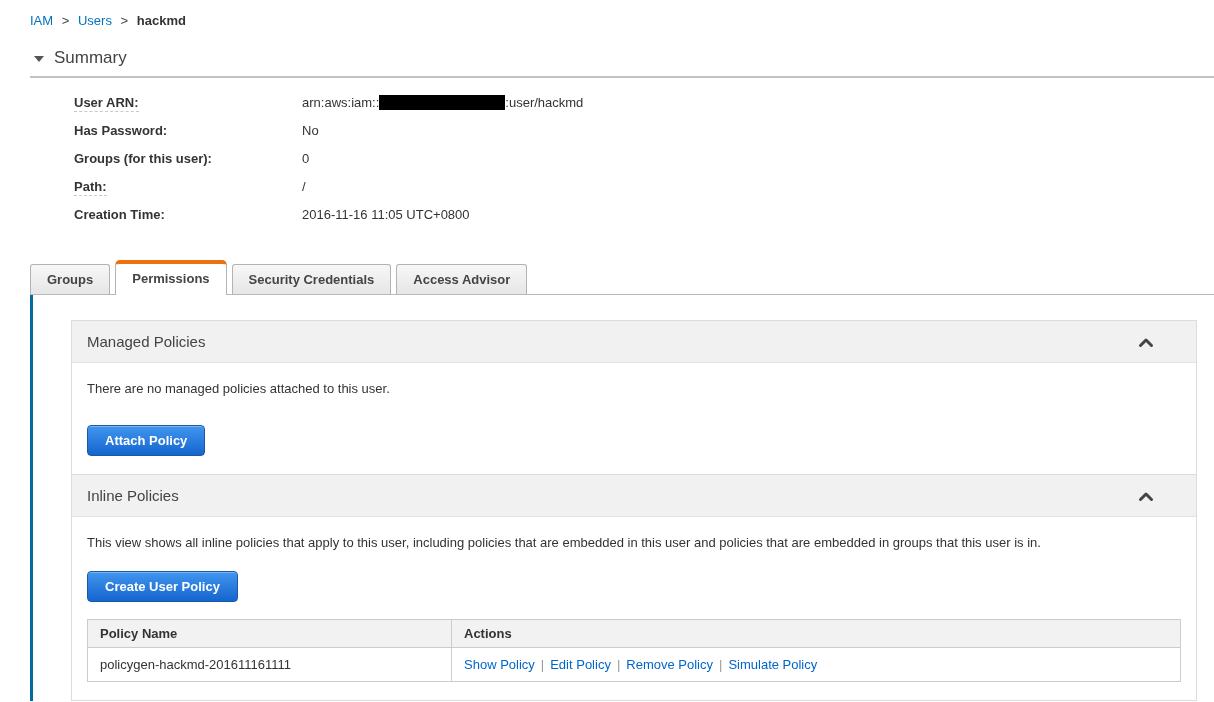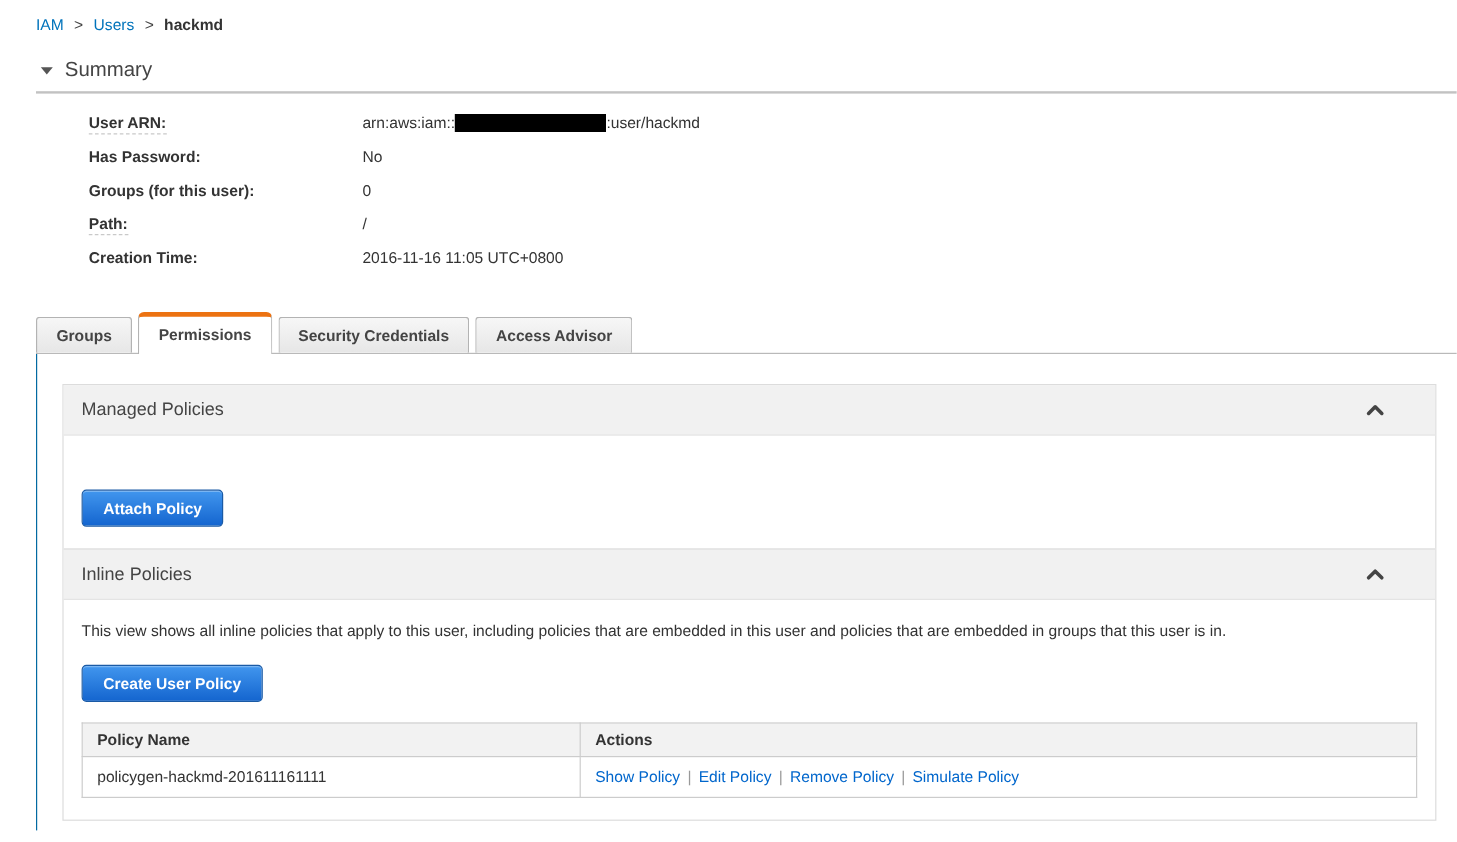--- a/index.html
+++ b/index.html
@@ -46,21 +46,21 @@
   }
   .tab.active {
     background: #fff;
     border-top: 4px solid #ec7211;
     border-radius: 5px 5px 0 0;
     padding: 7px 16px 9px;
     margin-bottom: -1px; position: relative;
   }
 
   
-  .tab-pane { border-left: 1px solid #0369a1; padding: 25px 17px 0 21px; min-height: 397px; }
+  .tab-pane { border-left: 3px solid #0369a1; padding: 25px 17px 0 38px; min-height: 397px; }
 
   
   .accordion { border: 1px solid #dcdcdc; background: #fff; }
   .section-header {
     position: relative; background: #f1f1f1; color: #444;
     font-size: 15px; padding: 12px 60px 12px 15px; cursor: pointer;
     border-bottom: 1px solid #e4e4e4; line-height: 17px;
   }
   .section-header.mid { border-top: 1px solid #dcdcdc; }
   .chevron { position: absolute; right: 42px; top: 14px; }
@@ -76,21 +76,21 @@
     color: #fff; font-weight: bold; font-size: 13px;
     padding: 7px 17px; cursor: pointer;
   }
 
   
   .inline-body .btn-primary { margin-top: 20px; }
   .policy-table { border-collapse: collapse; width: 100%; margin-top: 17px; }
   .policy-table th, .policy-table td { border: 1px solid #ccc; text-align: left; }
   .policy-table th { background: #f2f2f2; font-weight: bold; padding: 6px 12px; color: #333; }
   .policy-table td { padding: 9px 12px; background: #fff; }
-  .policy-table th:first-child, .policy-table td:first-child { width: 415px; }
+  .policy-table th:first-child, .policy-table td:first-child { width: 364px; }
   .actions-cell a { color: #0066cc; text-decoration: none; cursor: pointer; }
   .pipe { color: #999; margin: 0 6px; }
 </style>
 </head>
 <body>
 
 <div class="page">
 
   <div class="breadcrumb">
     <a>IAM</a>
@@ -141,20 +141,21 @@
 
       <div class="section-header">
         <span>Managed Policies</span>
         <span class="chevron">
           <svg width="16" height="13" viewBox="0 0 16 13">
               <path d="M2.5 9.5 L8 4 L13.5 9.5" fill="none" stroke="#444" stroke-width="3" stroke-linecap="round" stroke-linejoin="round"></path>
             </svg>
         </span>
       </div>
       <div class="section-body">
+        <p>There are no managed policies attached to this user.</p>
         <span class="btn-primary">Attach Policy</span>
       </div>
 
       <div class="section-header mid">
         <span>Inline Policies</span>
         <span class="chevron">
           <svg width="16" height="13" viewBox="0 0 16 13">
               <path d="M2.5 9.5 L8 4 L13.5 9.5" fill="none" stroke="#444" stroke-width="3" stroke-linecap="round" stroke-linejoin="round"></path>
             </svg>
         </span>

